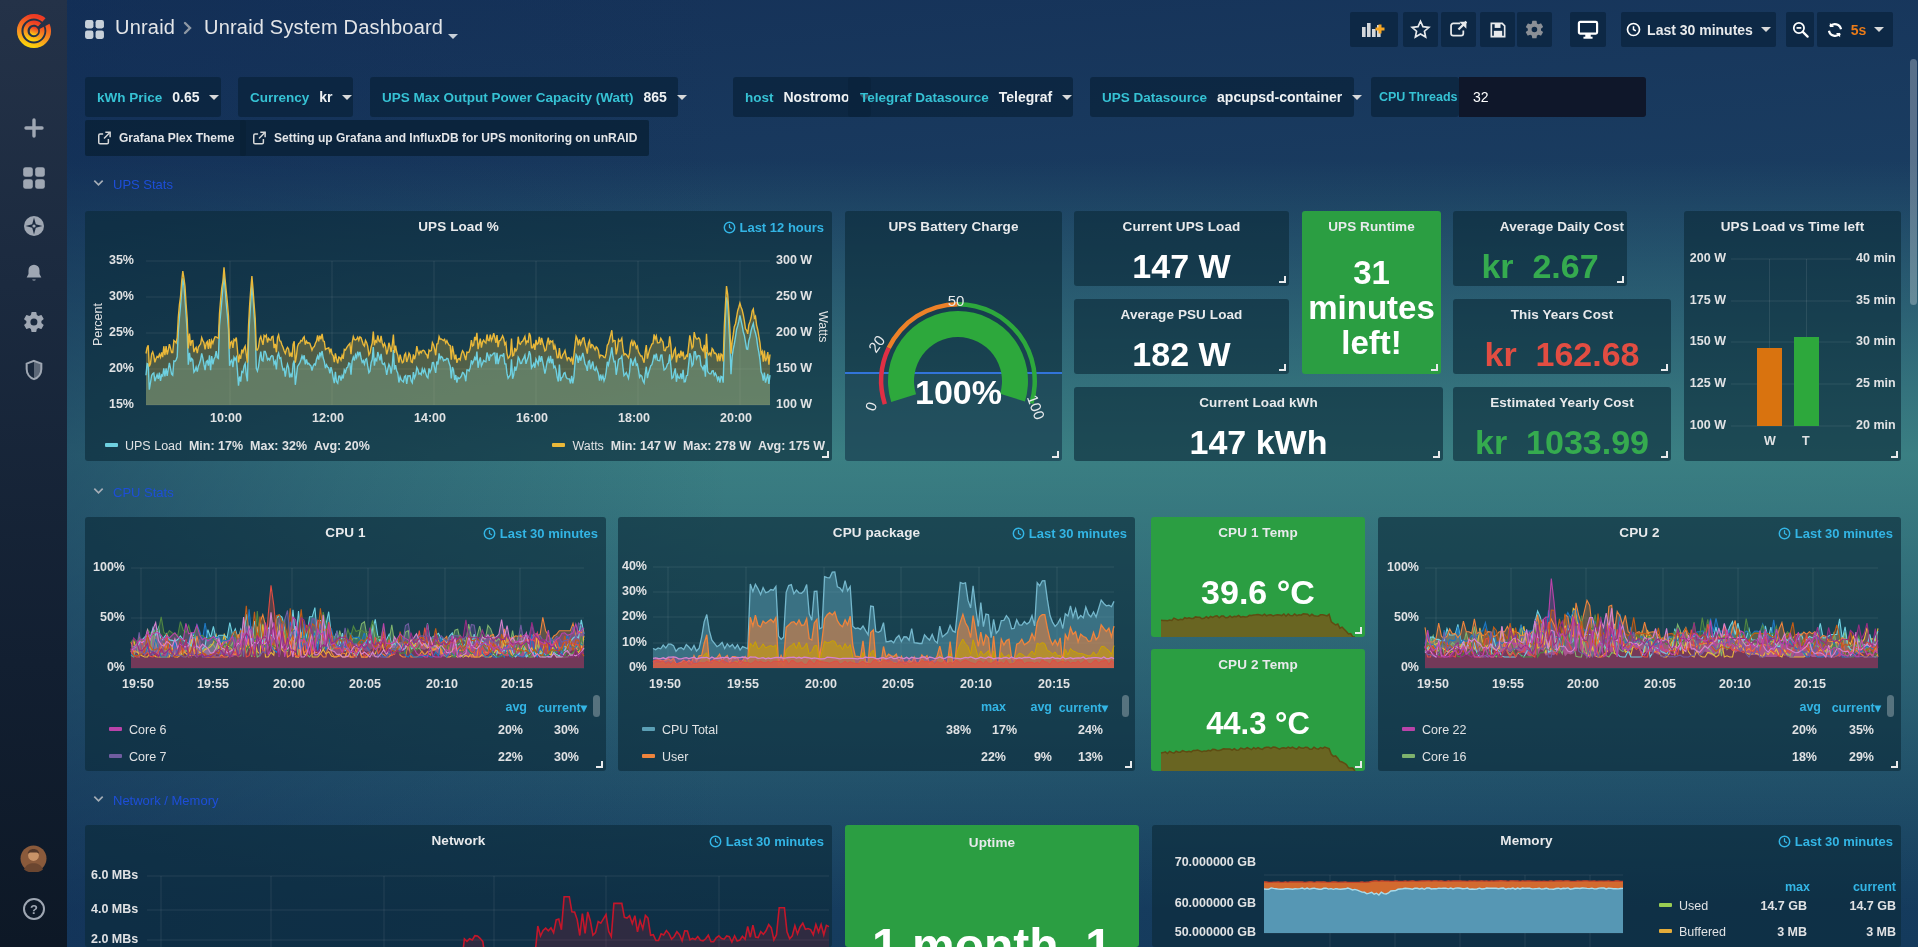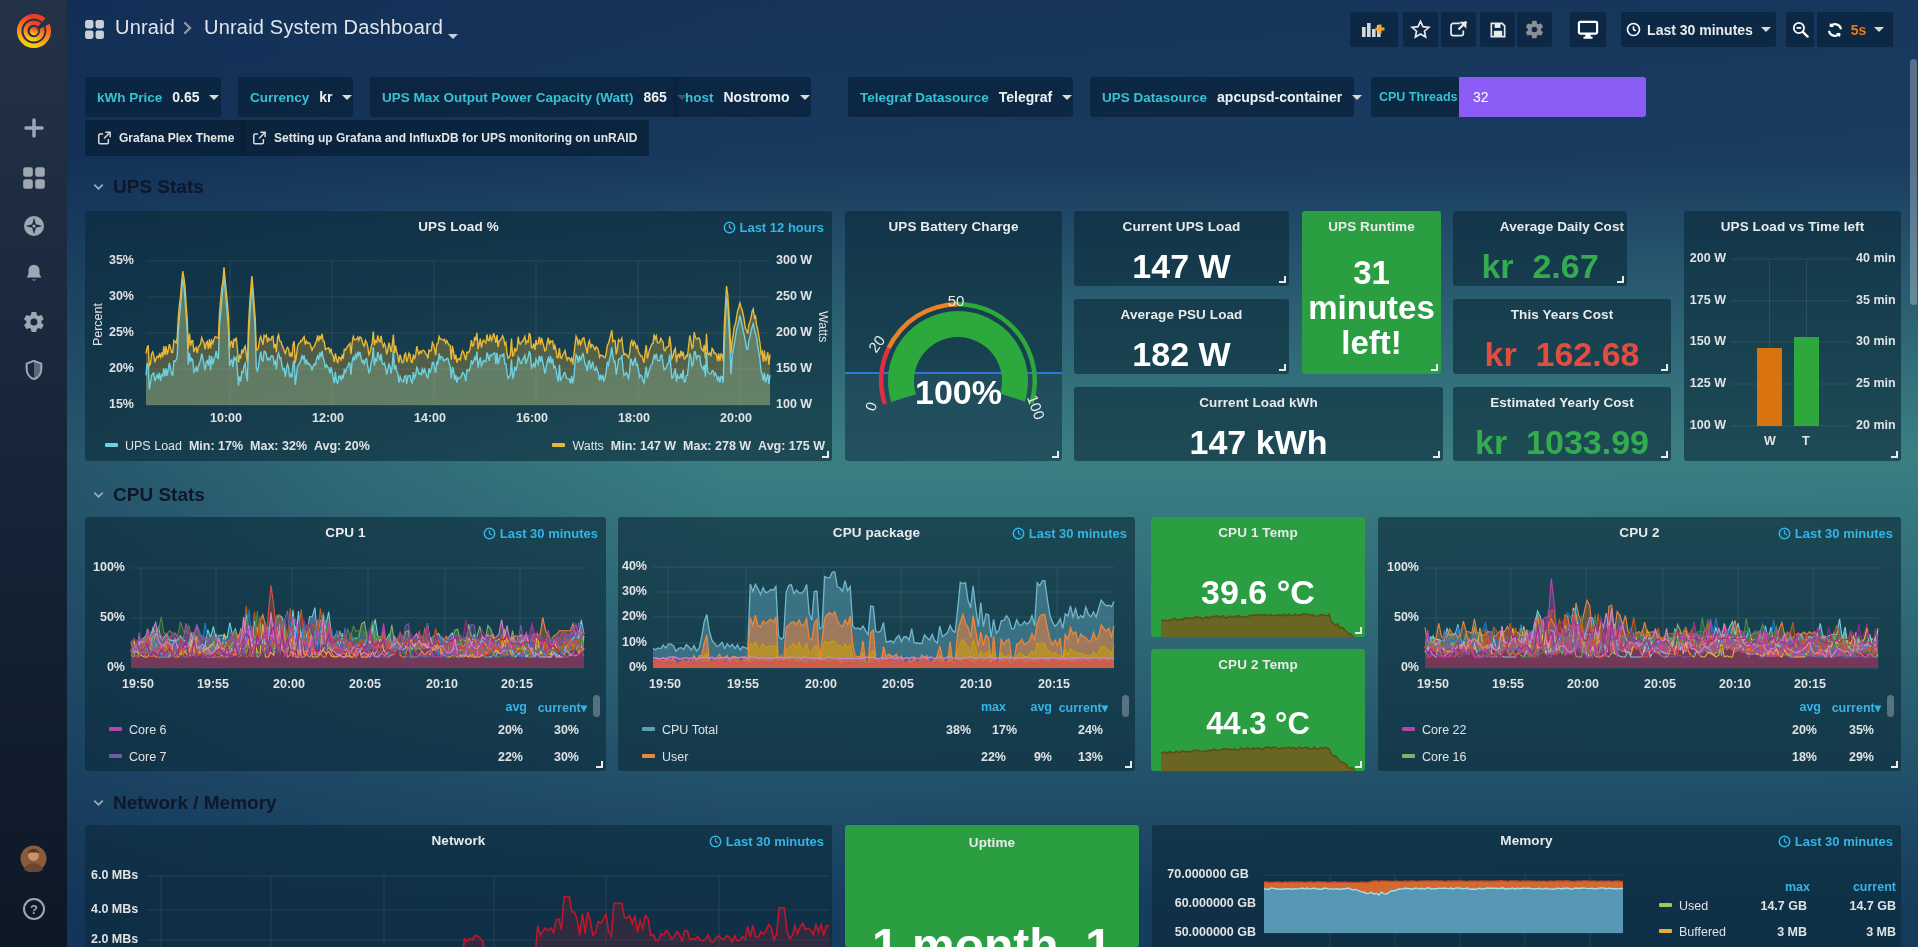--- a/index.html
+++ b/index.html
@@ -18,21 +18,21 @@
 .crumb b{font-weight:400}
 .chip{position:absolute;height:40px;background:rgba(9,35,59,0.75);border-radius:3px;display:flex;align-items:center;
 font-size:13.5px;white-space:nowrap}
 .chip .lb{color:#36c2d4;font-weight:700;padding:0 10px 0 12px}
 .chip .vl{color:#eef1f3;font-weight:700;font-size:14px;padding-right:10px}
 .caret{display:inline-block;width:0;height:0;border-left:5px solid transparent;border-right:5px solid transparent;
 border-top:5px solid #d8d9da;margin-left:6px;vertical-align:2px}
 .linkbtn{position:absolute;height:36px;background:rgba(9,32,54,0.8);border-radius:2px;display:inline-flex;align-items:center;
 font-size:12px;font-weight:700;color:#e3e5e8;padding:0 12px;white-space:nowrap}
 .linkbtn svg{flex-shrink:0}
-.sechead{position:absolute;font-size:19px;font-weight:700;color:#0f172a}
+.sechead{position:absolute;font-size:13px;font-weight:400;color:#1d4ed8}
 .panel{position:absolute;background:rgba(12,42,56,0.62);border-radius:3px}
 .gpanel{position:absolute;background:#2b9e42;border-radius:3px;overflow:hidden}
 .ptitle{position:absolute;left:0;text-align:center;font-size:13.5px;font-weight:700;color:#e8eaec;letter-spacing:0.1px}
 .trange{position:absolute;font-size:13px;font-weight:700;color:#33b5e5;white-space:nowrap}
 .bigv{position:absolute;left:0;width:100%;text-align:center;font-weight:700;color:#fff}
 .rsz{position:absolute;right:3px;bottom:3px;width:7px;height:7px;border-right:2px solid #e8eaec;border-bottom:2px solid #e8eaec}
 .axlbl{position:absolute;font-size:12.5px;font-weight:700;color:#e0e2e4;white-space:nowrap}
 .leg{position:absolute;font-size:12.5px;font-weight:700;color:#e0e2e4;white-space:nowrap}
 .leghead{color:#33b5e5;font-weight:700}
 .dash{display:inline-block;width:13px;height:4px;border-radius:1px;vertical-align:3px;margin-right:7px}
@@ -121,36 +121,36 @@
       <span class="vl" style="margin-left:auto">0.65 <span class="caret"></span></span>
     </div>
     <div class="chip" style="left:238px;top:77px;width:115px">
       <span class="lb">Currency</span>
       <span class="vl" style="margin-left:auto">kr <span class="caret"></span></span>
     </div>
     <div class="chip" style="left:370px;top:77px;width:308px">
       <span class="lb">UPS Max Output Power Capacity (Watt)</span>
       <span class="vl" style="margin-left:auto">865 <span class="caret"></span></span>
     </div>
-    <div class="chip" style="left:673px;top:77px;width:138px">
+    <div class="chip" style="left:733px;top:77px;width:138px">
       <span class="lb">host</span>
       <span class="vl" style="margin-left:auto">Nostromo <span class="caret"></span></span>
     </div>
     <div class="chip" style="left:848px;top:77px;width:225px">
       <span class="lb">Telegraf Datasource</span>
       <span class="vl" style="margin-left:auto">Telegraf <span class="caret"></span></span>
     </div>
     <div class="chip" style="left:1090px;top:77px;width:264px">
       <span class="lb">UPS Datasource</span>
       <span class="vl" style="margin-left:auto">apcupsd-container <span class="caret"></span></span>
     </div>
     <div class="chip" style="left:1371px;top:77px;width:88px">
       <span class="lb" style="font-size:12.5px;padding:0 0 0 8px">CPU Threads</span>
     </div>
-    <div class="abs" style="left:1459px;top:77px;width:187px;height:40px;background:#8b5cf6;border-radius:0 3px 3px 0;color:#fff;font-size:14px;line-height:40px;padding-left:14px">32</div>
+    <div class="abs" style="left:1459px;top:77px;width:187px;height:40px;background:#0f172a;border-radius:0 3px 3px 0;color:#fff;font-size:14px;line-height:40px;padding-left:14px">32</div>
     <div class="linkbtn" style="left:85px;top:120px"><svg width="14" height="14" viewBox="0 0 16 16" style="margin-right:8px">
         <path d="M13 9v4a1.5 1.5 0 0 1-1.5 1.5h-8A1.5 1.5 0 0 1 2 13V5a1.5 1.5 0 0 1 1.5-1.5H7" fill="none" stroke="#d8d9da" stroke-width="1.7"></path>
         <path d="M9.5 1.5H15v5.5" fill="none" stroke="#d8d9da" stroke-width="1.7"></path>
         <path d="M15 1.5L8 8.5" stroke="#d8d9da" stroke-width="1.7"></path>
       </svg>Grafana Plex Theme</div>
     <div class="linkbtn" style="left:240px;top:120px"><svg width="14" height="14" viewBox="0 0 16 16" style="margin-right:8px">
         <path d="M13 9v4a1.5 1.5 0 0 1-1.5 1.5h-8A1.5 1.5 0 0 1 2 13V5a1.5 1.5 0 0 1 1.5-1.5H7" fill="none" stroke="#d8d9da" stroke-width="1.7"></path>
         <path d="M9.5 1.5H15v5.5" fill="none" stroke="#d8d9da" stroke-width="1.7"></path>
         <path d="M15 1.5L8 8.5" stroke="#d8d9da" stroke-width="1.7"></path>
       </svg>Setting up Grafana and InfluxDB for UPS monitoring on unRAID</div>
@@ -537,21 +537,21 @@
           <line x1="243" y1="50" x2="243" y2="122"></line>
           <line x1="308" y1="50" x2="308" y2="122"></line>
           <line x1="373" y1="50" x2="373" y2="122"></line>
           <line x1="438" y1="50" x2="438" y2="122"></line>
         </g>
         <path d="M112.0,56.8 L114.4,57.0 L116.8,57.3 L119.2,57.3 L121.6,57.1 L124.0,57.1 L126.4,56.9 L128.8,57.3 L131.1,57.3 L133.5,56.8 L135.9,57.4 L138.3,56.8 L140.7,57.0 L143.1,57.0 L145.5,57.0 L147.9,57.0 L150.3,57.0 L152.7,57.4 L155.1,57.1 L157.5,56.8 L159.9,56.9 L162.3,57.3 L164.7,56.8 L167.0,56.9 L169.4,57.0 L171.8,56.8 L174.2,57.1 L176.6,57.3 L179.0,57.1 L181.4,56.8 L183.8,57.0 L186.2,57.3 L188.6,57.2 L191.0,57.2 L193.4,56.9 L195.8,57.3 L198.2,57.3 L200.6,57.3 L202.9,57.4 L205.3,57.3 L207.7,57.2 L210.1,57.0 L212.5,57.4 L214.9,57.2 L217.3,57.0 L219.7,56.4 L222.1,56.0 L224.5,55.8 L226.9,56.3 L229.3,55.8 L231.7,56.0 L234.1,56.1 L236.5,56.1 L238.8,56.4 L241.2,56.3 L243.6,55.9 L246.0,56.2 L248.4,56.3 L250.8,56.4 L253.2,55.9 L255.6,56.4 L258.0,56.1 L260.4,55.8 L262.8,56.1 L265.2,56.3 L267.6,56.1 L270.0,56.0 L272.4,56.0 L274.7,55.9 L277.1,55.8 L279.5,56.2 L281.9,55.8 L284.3,55.8 L286.7,56.1 L289.1,55.8 L291.5,56.2 L293.9,56.3 L296.3,55.8 L298.7,56.2 L301.1,56.0 L303.5,56.0 L305.9,55.9 L308.3,56.0 L310.6,56.1 L313.0,56.1 L315.4,56.3 L317.8,55.9 L320.2,56.1 L322.6,55.9 L325.0,56.2 L327.4,56.1 L329.8,55.8 L332.2,56.2 L334.6,55.9 L337.0,56.3 L339.4,56.0 L341.8,56.2 L344.2,55.9 L346.5,56.0 L348.9,55.7 L351.3,55.9 L353.7,56.0 L356.1,56.4 L358.5,55.8 L360.9,55.8 L363.3,56.0 L365.7,56.0 L368.1,56.4 L370.5,55.8 L372.9,56.2 L375.3,55.9 L377.7,56.0 L380.1,56.2 L382.4,56.2 L384.8,56.4 L387.2,56.2 L389.6,56.3 L392.0,56.1 L394.4,56.4 L396.8,56.2 L399.2,55.9 L401.6,56.4 L404.0,55.9 L406.4,56.0 L408.8,55.8 L411.2,56.1 L413.6,55.8 L416.0,55.8 L418.3,56.2 L420.7,56.3 L423.1,56.4 L425.5,56.0 L427.9,56.1 L430.3,56.0 L432.7,55.8 L435.1,55.8 L437.5,56.2 L439.9,56.1 L442.3,56.0 L444.7,56.3 L447.1,56.1 L449.5,56.1 L451.9,56.2 L454.2,56.1 L456.6,55.9 L459.0,56.4 L461.4,56.4 L463.8,55.8 L466.2,56.0 L468.6,56.3 L471.0,56.4 L471.0,108.0 L112.0,108.0 Z" fill="#E8702C" fill-opacity="0.9" stroke="none"></path>
         <path d="M112.0,56.8 L114.4,57.0 L116.8,57.3 L119.2,57.3 L121.6,57.1 L124.0,57.1 L126.4,56.9 L128.8,57.3 L131.1,57.3 L133.5,56.8 L135.9,57.4 L138.3,56.8 L140.7,57.0 L143.1,57.0 L145.5,57.0 L147.9,57.0 L150.3,57.0 L152.7,57.4 L155.1,57.1 L157.5,56.8 L159.9,56.9 L162.3,57.3 L164.7,56.8 L167.0,56.9 L169.4,57.0 L171.8,56.8 L174.2,57.1 L176.6,57.3 L179.0,57.1 L181.4,56.8 L183.8,57.0 L186.2,57.3 L188.6,57.2 L191.0,57.2 L193.4,56.9 L195.8,57.3 L198.2,57.3 L200.6,57.3 L202.9,57.4 L205.3,57.3 L207.7,57.2 L210.1,57.0 L212.5,57.4 L214.9,57.2 L217.3,57.0 L219.7,56.4 L222.1,56.0 L224.5,55.8 L226.9,56.3 L229.3,55.8 L231.7,56.0 L234.1,56.1 L236.5,56.1 L238.8,56.4 L241.2,56.3 L243.6,55.9 L246.0,56.2 L248.4,56.3 L250.8,56.4 L253.2,55.9 L255.6,56.4 L258.0,56.1 L260.4,55.8 L262.8,56.1 L265.2,56.3 L267.6,56.1 L270.0,56.0 L272.4,56.0 L274.7,55.9 L277.1,55.8 L279.5,56.2 L281.9,55.8 L284.3,55.8 L286.7,56.1 L289.1,55.8 L291.5,56.2 L293.9,56.3 L296.3,55.8 L298.7,56.2 L301.1,56.0 L303.5,56.0 L305.9,55.9 L308.3,56.0 L310.6,56.1 L313.0,56.1 L315.4,56.3 L317.8,55.9 L320.2,56.1 L322.6,55.9 L325.0,56.2 L327.4,56.1 L329.8,55.8 L332.2,56.2 L334.6,55.9 L337.0,56.3 L339.4,56.0 L341.8,56.2 L344.2,55.9 L346.5,56.0 L348.9,55.7 L351.3,55.9 L353.7,56.0 L356.1,56.4 L358.5,55.8 L360.9,55.8 L363.3,56.0 L365.7,56.0 L368.1,56.4 L370.5,55.8 L372.9,56.2 L375.3,55.9 L377.7,56.0 L380.1,56.2 L382.4,56.2 L384.8,56.4 L387.2,56.2 L389.6,56.3 L392.0,56.1 L394.4,56.4 L396.8,56.2 L399.2,55.9 L401.6,56.4 L404.0,55.9 L406.4,56.0 L408.8,55.8 L411.2,56.1 L413.6,55.8 L416.0,55.8 L418.3,56.2 L420.7,56.3 L423.1,56.4 L425.5,56.0 L427.9,56.1 L430.3,56.0 L432.7,55.8 L435.1,55.8 L437.5,56.2 L439.9,56.1 L442.3,56.0 L444.7,56.3 L447.1,56.1 L449.5,56.1 L451.9,56.2 L454.2,56.1 L456.6,55.9 L459.0,56.4 L461.4,56.4 L463.8,55.8 L466.2,56.0 L468.6,56.3 L471.0,56.4" fill="none" stroke="#c4432a" stroke-width="1.3"></path>
         <path d="M112.0,64.0 L114.4,64.2 L116.8,64.2 L119.2,62.9 L121.6,63.4 L124.0,63.7 L126.4,64.1 L128.8,64.2 L131.1,64.3 L133.5,63.8 L135.9,63.8 L138.3,64.0 L140.7,64.3 L143.1,63.8 L145.5,63.9 L147.9,63.6 L150.3,63.0 L152.7,64.1 L155.1,63.0 L157.5,64.1 L159.9,63.5 L162.3,63.1 L164.7,63.8 L167.0,64.2 L169.4,64.2 L171.8,63.3 L174.2,63.1 L176.6,64.1 L179.0,63.6 L181.4,64.3 L183.8,63.6 L186.2,64.0 L188.6,64.3 L191.0,64.0 L193.4,63.8 L195.8,63.1 L198.2,63.8 L200.6,65.0 L202.9,64.4 L205.3,65.2 L207.7,66.2 L210.1,67.1 L212.5,67.3 L214.9,68.8 L217.3,68.1 L219.7,67.3 L222.1,69.2 L224.5,68.2 L226.9,70.0 L229.3,67.1 L231.7,68.6 L234.1,69.0 L236.5,68.0 L238.8,66.0 L241.2,65.7 L243.6,65.6 L246.0,64.3 L248.4,64.0 L250.8,63.7 L253.2,63.3 L255.6,63.5 L258.0,63.8 L260.4,64.2 L262.8,63.3 L265.2,63.3 L267.6,64.0 L270.0,63.3 L272.4,64.3 L274.7,63.0 L277.1,63.0 L279.5,64.0 L281.9,63.6 L284.3,63.8 L286.7,63.1 L289.1,63.4 L291.5,63.2 L293.9,63.1 L296.3,63.8 L298.7,63.1 L301.1,63.9 L303.5,63.1 L305.9,63.0 L308.3,63.2 L310.6,63.8 L313.0,63.6 L315.4,63.1 L317.8,64.3 L320.2,64.0 L322.6,64.2 L325.0,64.0 L327.4,63.2 L329.8,64.0 L332.2,63.8 L334.6,63.0 L337.0,63.3 L339.4,63.2 L341.8,63.2 L344.2,63.2 L346.5,63.8 L348.9,63.2 L351.3,63.0 L353.7,64.2 L356.1,63.4 L358.5,63.7 L360.9,63.0 L363.3,64.2 L365.7,63.1 L368.1,63.9 L370.5,63.0 L372.9,63.4 L375.3,63.2 L377.7,63.3 L380.1,63.9 L382.4,63.8 L384.8,63.6 L387.2,63.3 L389.6,64.1 L392.0,63.8 L394.4,63.2 L396.8,64.0 L399.2,64.1 L401.6,64.2 L404.0,63.5 L406.4,63.2 L408.8,63.9 L411.2,63.3 L413.6,63.5 L416.0,62.9 L418.3,64.2 L420.7,63.8 L423.1,63.3 L425.5,63.1 L427.9,63.5 L430.3,63.0 L432.7,63.1 L435.1,63.4 L437.5,63.6 L439.9,63.1 L442.3,63.9 L444.7,63.7 L447.1,63.1 L449.5,62.9 L451.9,63.0 L454.2,64.0 L456.6,63.2 L459.0,63.4 L461.4,63.8 L463.8,63.8 L466.2,63.9 L468.6,63.5 L471.0,63.4 L471.0,108.0 L112.0,108.0 Z" fill="#4f9abc" fill-opacity="0.95" stroke="none"></path>
         <path d="M112.0,64.0 L114.4,64.2 L116.8,64.2 L119.2,62.9 L121.6,63.4 L124.0,63.7 L126.4,64.1 L128.8,64.2 L131.1,64.3 L133.5,63.8 L135.9,63.8 L138.3,64.0 L140.7,64.3 L143.1,63.8 L145.5,63.9 L147.9,63.6 L150.3,63.0 L152.7,64.1 L155.1,63.0 L157.5,64.1 L159.9,63.5 L162.3,63.1 L164.7,63.8 L167.0,64.2 L169.4,64.2 L171.8,63.3 L174.2,63.1 L176.6,64.1 L179.0,63.6 L181.4,64.3 L183.8,63.6 L186.2,64.0 L188.6,64.3 L191.0,64.0 L193.4,63.8 L195.8,63.1 L198.2,63.8 L200.6,65.0 L202.9,64.4 L205.3,65.2 L207.7,66.2 L210.1,67.1 L212.5,67.3 L214.9,68.8 L217.3,68.1 L219.7,67.3 L222.1,69.2 L224.5,68.2 L226.9,70.0 L229.3,67.1 L231.7,68.6 L234.1,69.0 L236.5,68.0 L238.8,66.0 L241.2,65.7 L243.6,65.6 L246.0,64.3 L248.4,64.0 L250.8,63.7 L253.2,63.3 L255.6,63.5 L258.0,63.8 L260.4,64.2 L262.8,63.3 L265.2,63.3 L267.6,64.0 L270.0,63.3 L272.4,64.3 L274.7,63.0 L277.1,63.0 L279.5,64.0 L281.9,63.6 L284.3,63.8 L286.7,63.1 L289.1,63.4 L291.5,63.2 L293.9,63.1 L296.3,63.8 L298.7,63.1 L301.1,63.9 L303.5,63.1 L305.9,63.0 L308.3,63.2 L310.6,63.8 L313.0,63.6 L315.4,63.1 L317.8,64.3 L320.2,64.0 L322.6,64.2 L325.0,64.0 L327.4,63.2 L329.8,64.0 L332.2,63.8 L334.6,63.0 L337.0,63.3 L339.4,63.2 L341.8,63.2 L344.2,63.2 L346.5,63.8 L348.9,63.2 L351.3,63.0 L353.7,64.2 L356.1,63.4 L358.5,63.7 L360.9,63.0 L363.3,64.2 L365.7,63.1 L368.1,63.9 L370.5,63.0 L372.9,63.4 L375.3,63.2 L377.7,63.3 L380.1,63.9 L382.4,63.8 L384.8,63.6 L387.2,63.3 L389.6,64.1 L392.0,63.8 L394.4,63.2 L396.8,64.0 L399.2,64.1 L401.6,64.2 L404.0,63.5 L406.4,63.2 L408.8,63.9 L411.2,63.3 L413.6,63.5 L416.0,62.9 L418.3,64.2 L420.7,63.8 L423.1,63.3 L425.5,63.1 L427.9,63.5 L430.3,63.0 L432.7,63.1 L435.1,63.4 L437.5,63.6 L439.9,63.1 L442.3,63.9 L444.7,63.7 L447.1,63.1 L449.5,62.9 L451.9,63.0 L454.2,64.0 L456.6,63.2 L459.0,63.4 L461.4,63.8 L463.8,63.8 L466.2,63.9 L468.6,63.5 L471.0,63.4" fill="none" stroke="#a8dceb" stroke-width="1.4"></path>
       </svg>
-      <div class="axlbl" style="left:8px;width:96px;text-align:center;top:42px">70.000000 GB</div>
+      <div class="axlbl" style="left:8px;width:96px;text-align:right;top:30px">70.000000 GB</div>
       <div class="axlbl" style="left:8px;width:96px;text-align:right;top:71px">60.000000 GB</div>
       <div class="axlbl" style="left:8px;width:96px;text-align:right;top:100px">50.000000 GB</div>
       <div class="leg leghead" style="top:55px;width:70px;text-align:right;left:588px">max</div>
       <div class="leg leghead" style="top:55px;width:70px;text-align:right;left:674px">current</div>
       <div class="leg" style="left:507px;top:74px"><span class="dash" style="background:#9acd53"></span><span style="font-weight:400">Used</span></div>
       <div class="leg" style="top:74px;width:60px;text-align:right;left:595px">14.7 GB</div>
       <div class="leg" style="top:74px;width:60px;text-align:right;left:684px">14.7 GB</div>
       <div class="leg" style="left:507px;top:100px"><span class="dash" style="background:#e5ac3a"></span><span style="font-weight:400">Buffered</span></div>
       <div class="leg" style="top:100px;width:60px;text-align:right;left:595px">3 MB</div>
       <div class="leg" style="top:100px;width:60px;text-align:right;left:684px">3 MB</div>

